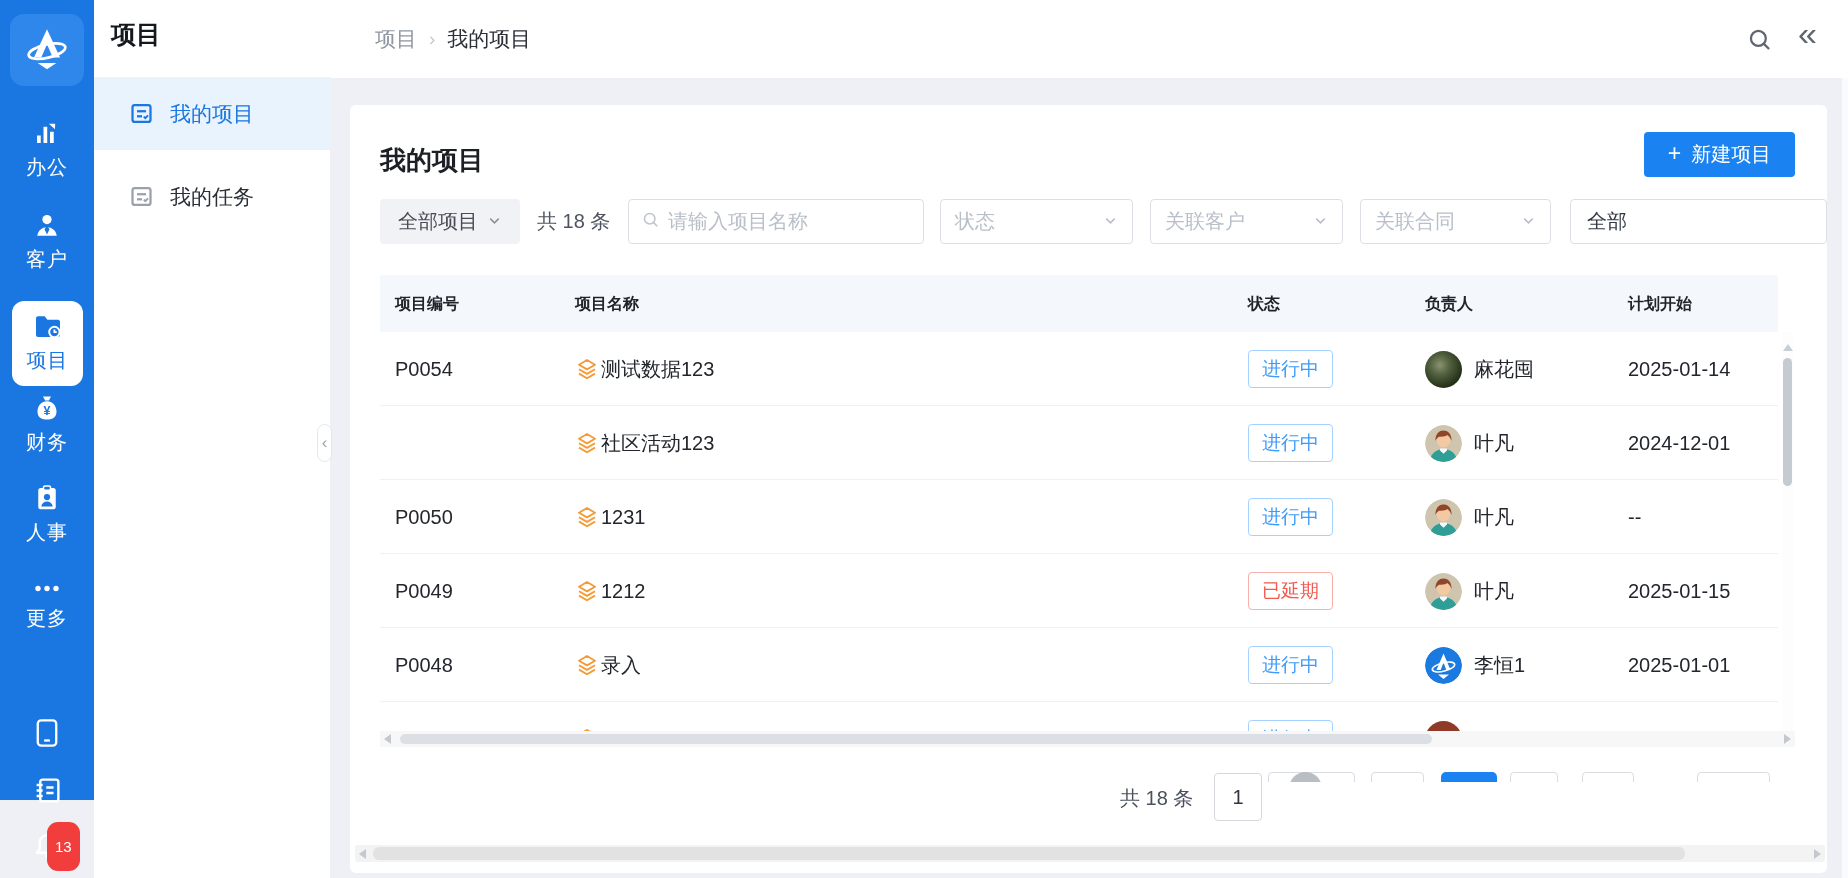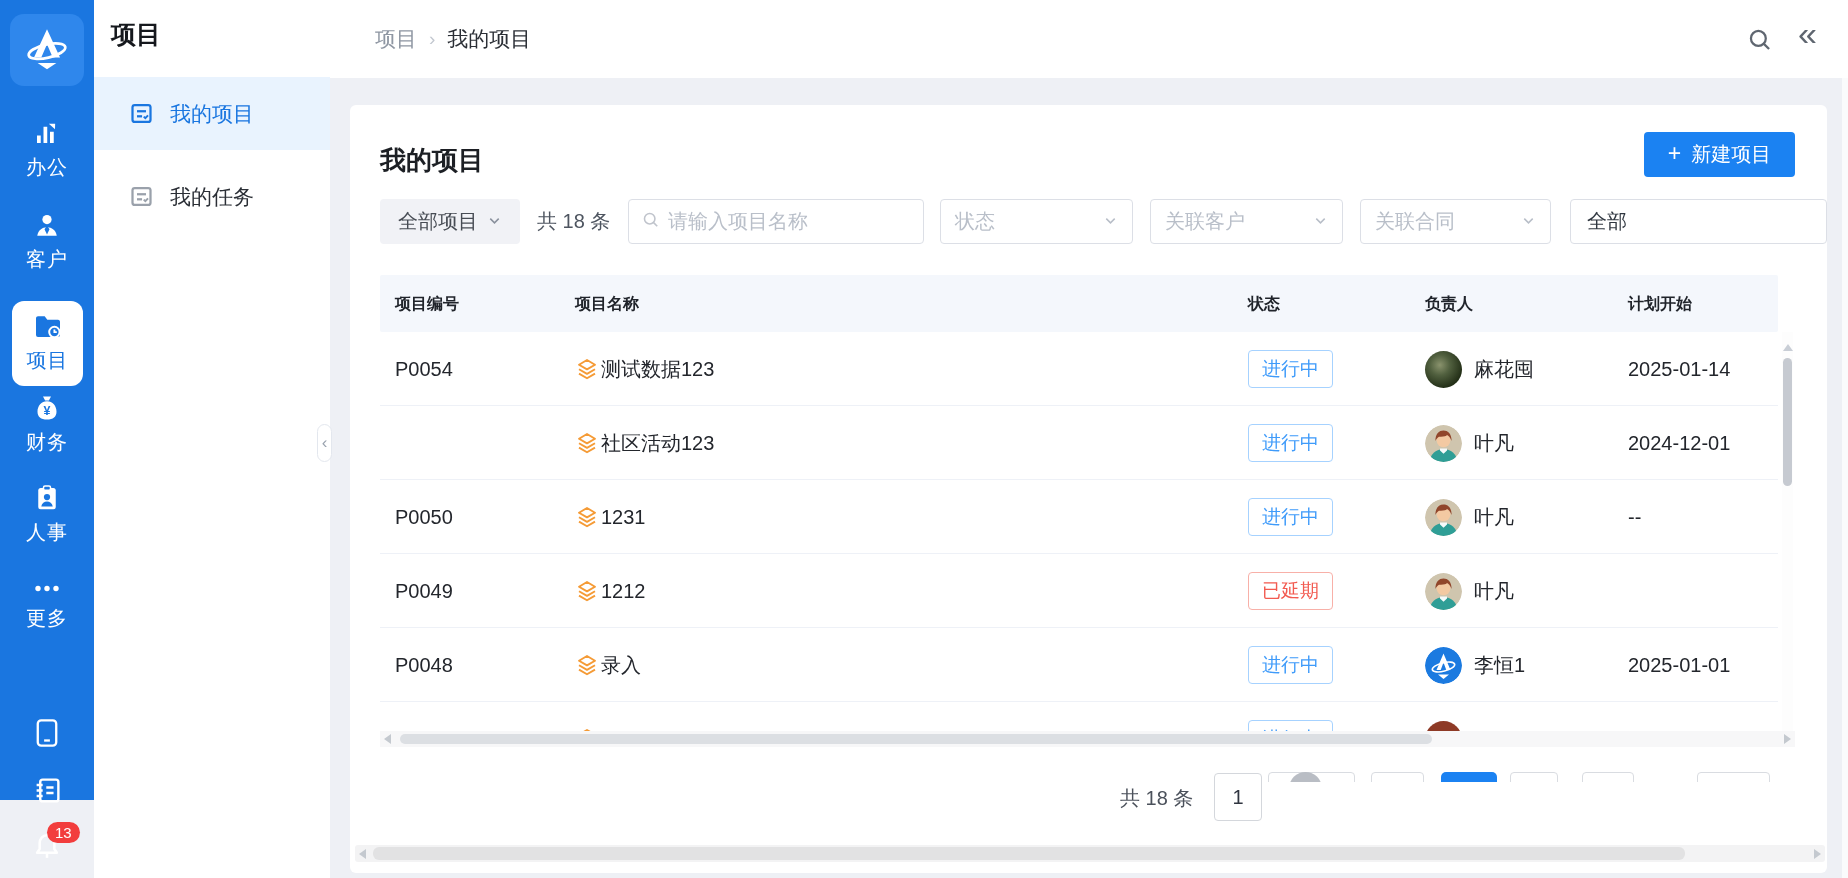--- a/index.html
+++ b/index.html
@@ -9,21 +9,21 @@
   
   .rail { position:absolute; left:0; top:0; width:94px; height:800px; background:#1a76e0; z-index:6; }
   .logo-tile { position:absolute; left:10px; top:14px; width:74px; height:72px; border-radius:14px;
                background:#2f87ec; display:flex; align-items:center; justify-content:center; cursor:pointer; }
   .rail-item { position:absolute; left:7px; width:80px; text-align:center; color:#fff; cursor:pointer; }
   .rail-item .ri { display:block; height:32px; }
   .rail-item .rl { display:block; font-size:20px; margin-top:4px; letter-spacing:1px; }
   .rail-item.active { background:#fff; border-radius:12px; color:#1a76e0; padding:10px 0 12px; left:12px; width:71px; }
   .rail-util { position:absolute; left:0; width:94px; text-align:center; color:#fff; cursor:pointer; }
   .rail-badge { position:absolute; left:47px; top:822px; background:#f23d3d; color:#fff; font-size:15px;
-                padding:2px 8px; border-radius:11px; z-index:7; }
+                padding:16px 8px; border-radius:11px; z-index:7; }
 
   
   .submenu { position:absolute; left:94px; top:0; width:236px; height:878px; background:#fff; z-index:5; }
   .sm-title { position:absolute; left:17px; top:18px; font-size:25px; font-weight:700; color:#15181d; }
   .sm-item { position:absolute; left:0; width:236px; height:73px; display:flex; align-items:center;
              padding-left:34px; gap:15px; font-size:21px; color:#2b2f36; cursor:pointer; }
   .sm-item.active { background:#e9f3fe; color:#1a76e0; }
   .sm-item .smi { display:flex; color:#9aa1ab; }
   .sm-item.active .smi { color:#1a76e0; }
 
@@ -394,20 +394,21 @@
         <div class="cell c-owner">
           <span class="avatar"><svg width="37" height="37" viewBox="0 0 37 37">
               <circle cx="18.5" cy="18.5" r="18.5" fill="#cfc5ae"></circle>
               <path d="M18.5 37c-5.2 0-9.8-1.6-12.8-4.2 1.5-5.6 6.6-8.6 12.8-8.6s11.3 3 12.8 8.6C28.3 35.4 23.7 37 18.5 37z" fill="#2f9e96"></path>
               <path d="M15 25.5l3.5 3.2 3.5-3.2v-2h-7z" fill="#f5fafa"></path>
               <circle cx="18.5" cy="15.3" r="6.9" fill="#f3c9a2"></circle>
               <path d="M10.4 16C10.4 8.6 14 5.4 18.5 5.4s8.1 3.2 8.1 10.6c-1.6-3.7-3-5.3-4.6-5.9-.5 1.1-4.5 2.1-8 1.6-1.5.9-2.6 2.2-3.6 4.3z" fill="#91462b"></path>
             </svg></span>
           <span>叶凡</span>
         </div>
+        <div class="cell c-start">2025-01-15</div>
       </div>
       <div class="t-row">
         <div class="cell c-code">P0048</div>
         <div class="cell c-name">
           <span class="layers">
             <svg width="24" height="24" viewBox="0 0 24 24" fill="none" stroke="#f59b36" stroke-width="1.9" stroke-linejoin="round">
               <path d="M12 3l8 4.7L12 12.4 4 7.7z"></path>
               <path d="M4 12.2l8 4.7 8-4.7"></path>
               <path d="M4 16.6l8 4.7 8-4.7"></path>
             </svg>

